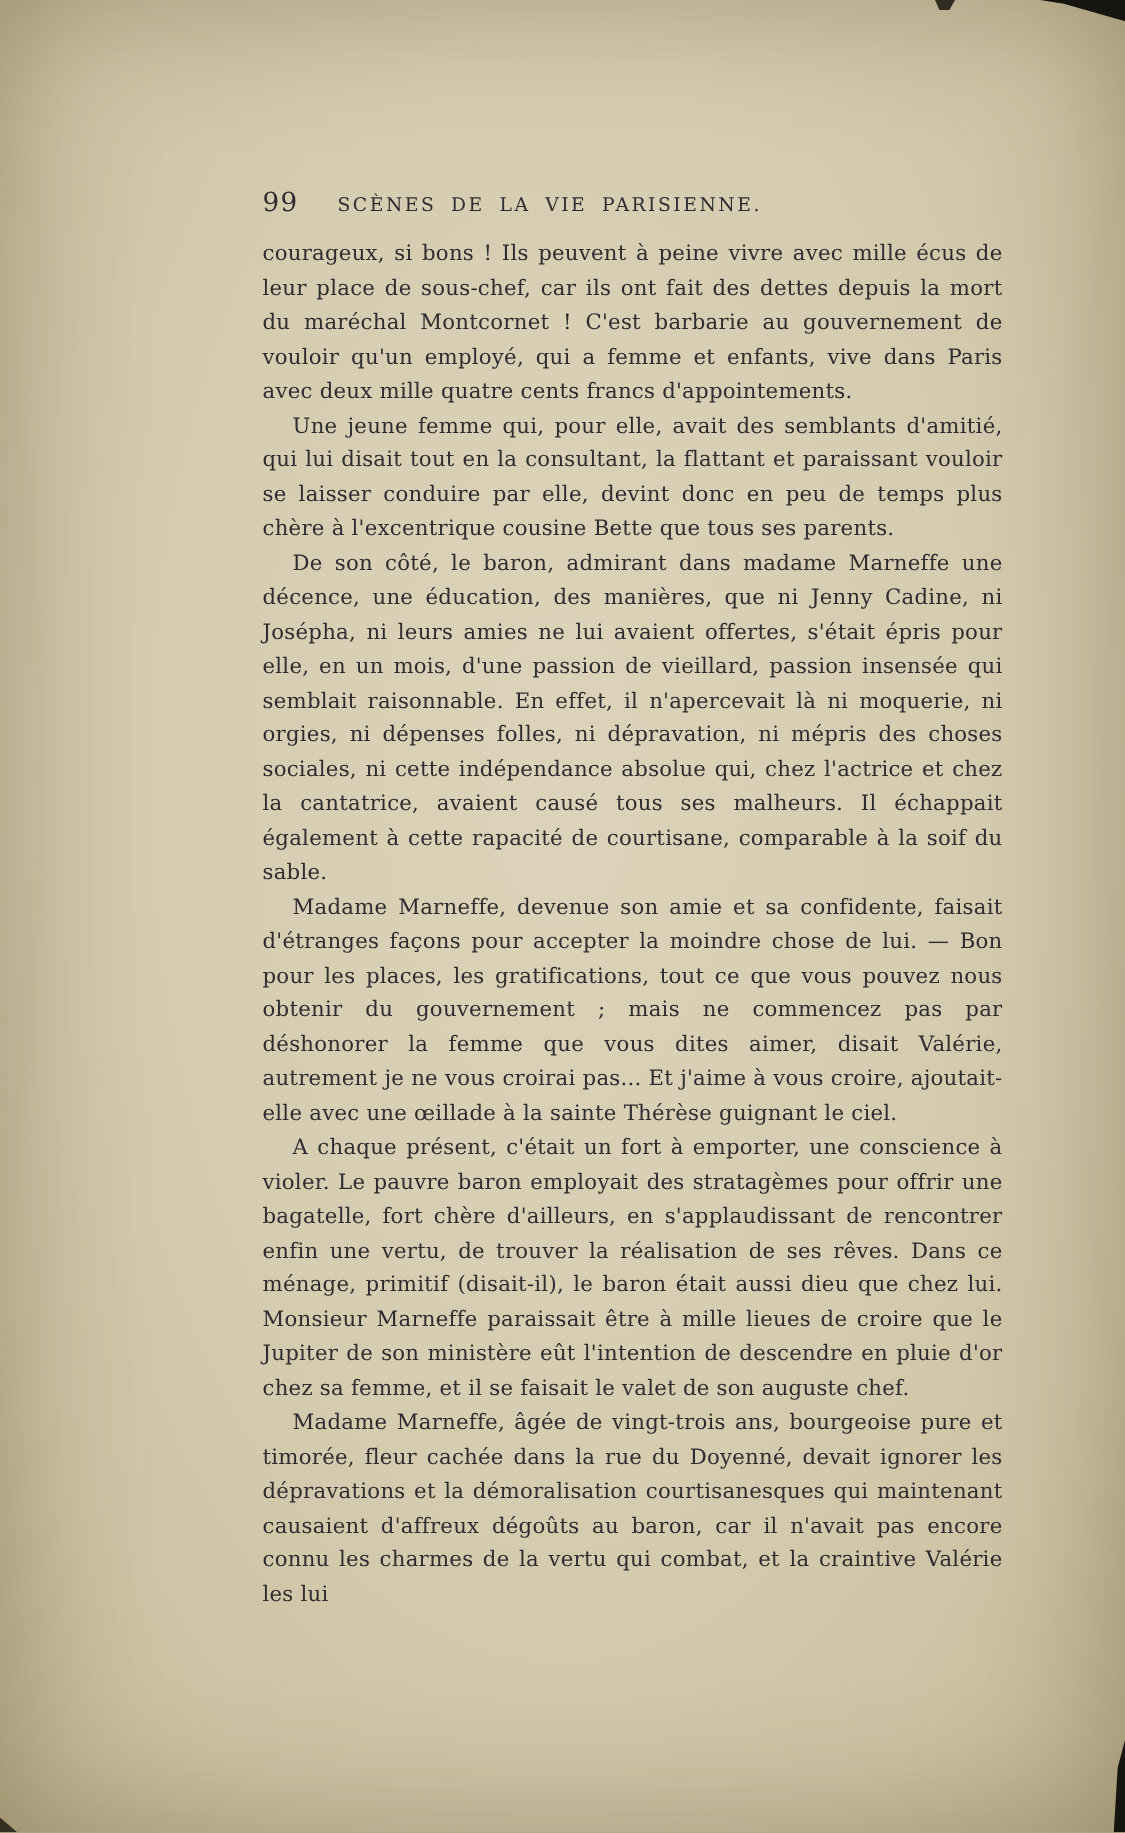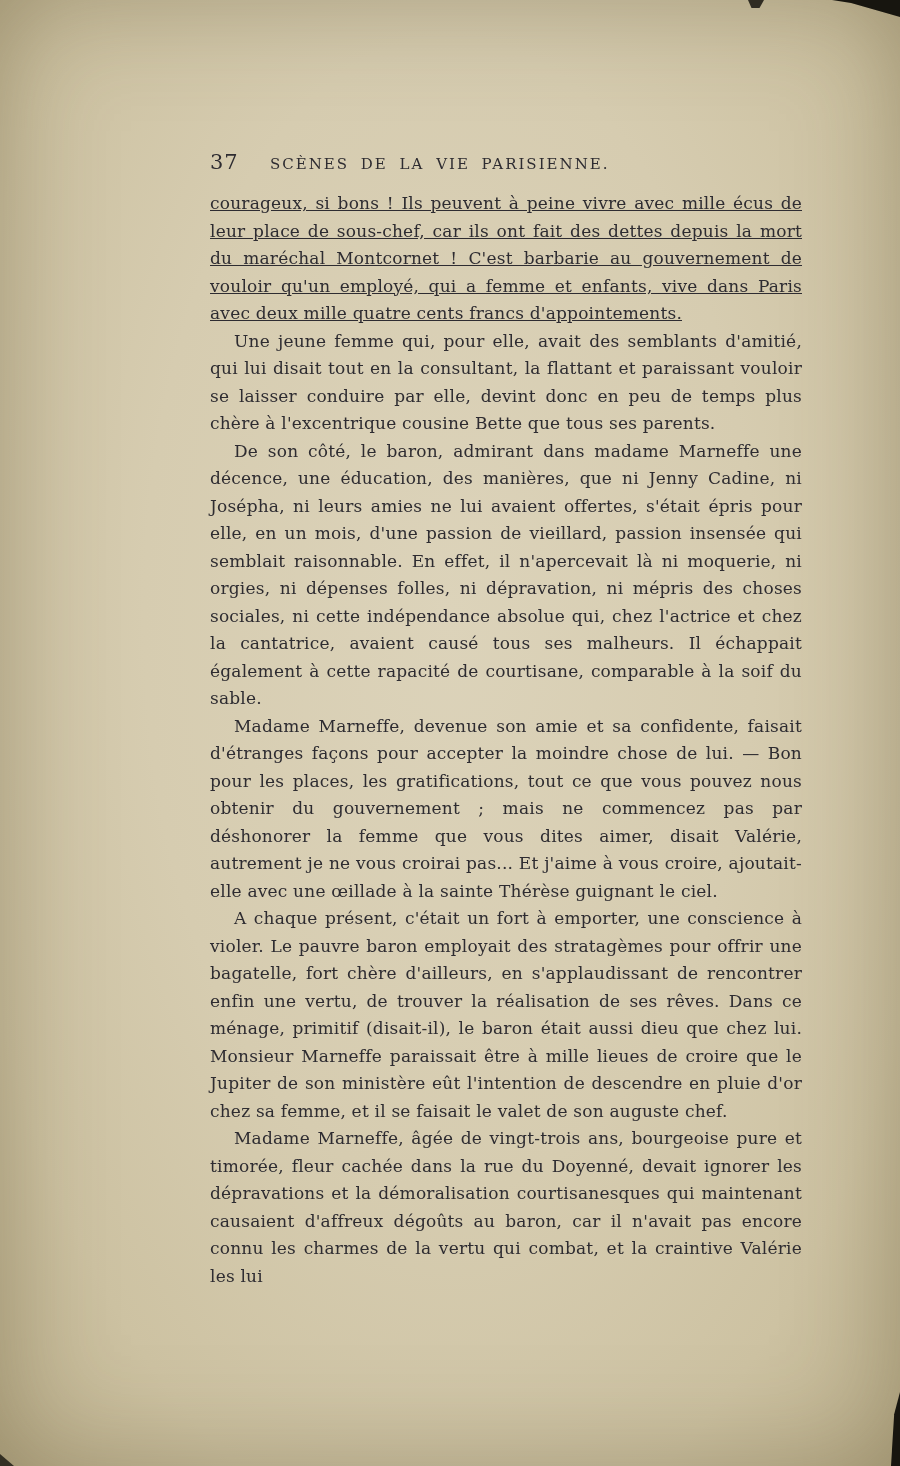--- a/index.html
+++ b/index.html
@@ -52,21 +52,20 @@
     line-height: 27.5px;
     text-align: justify;
     letter-spacing: 0.2px;
   }
   .text-block p {
     margin: 0;
     text-indent: 24px;
   }
   .text-block p.no-indent {
     text-indent: 0;
-    text-decoration: underline;
   }
   
   .artifact {
     position: absolute;
     background: #17150f;
   }
   .artifact-top-right {
     top: 0;
     right: 0;
     width: 68px;
@@ -101,21 +100,21 @@
 <body>
 
 <div class="scan-page">
 
   <div class="artifact artifact-top-right"></div>
   <div class="artifact artifact-top-edge"></div>
   <div class="artifact artifact-right-bottom"></div>
   <div class="artifact artifact-bottom-left"></div>
 
   <div class="header-row">
-    <span class="page-number">37</span>
+    <span class="page-number">99</span>
     <span class="running-head">SCÈNES DE LA VIE PARISIENNE.</span>
   </div>
 
   <div class="text-block">
     <p class="no-indent">courageux, si bons&nbsp;! Ils peuvent à peine vivre avec mille écus de leur place de sous-chef, car ils ont fait des dettes depuis la mort du maréchal Montcornet&nbsp;! C'est barbarie au gouvernement de vouloir qu'un employé, qui a femme et enfants, vive dans Paris avec deux mille quatre cents francs d'appointements.</p>
     <p>Une jeune femme qui, pour elle, avait des semblants d'amitié, qui lui disait tout en la consultant, la flattant et paraissant vouloir se laisser conduire par elle, devint donc en peu de temps plus chère à l'excentrique cousine Bette que tous ses parents.</p>
     <p>De son côté, le baron, admirant dans madame Marneffe une décence, une éducation, des manières, que ni Jenny Cadine, ni Josépha, ni leurs amies ne lui avaient offertes, s'était épris pour elle, en un mois, d'une passion de vieillard, passion insensée qui semblait raisonnable. En effet, il n'apercevait là ni moquerie, ni orgies, ni dépenses folles, ni dépravation, ni mépris des choses sociales, ni cette indépendance absolue qui, chez l'actrice et chez la cantatrice, avaient causé tous ses malheurs. Il échappait également à cette rapacité de courtisane, comparable à la soif du sable.</p>
     <p>Madame Marneffe, devenue son amie et sa confidente, faisait d'étranges façons pour accepter la moindre chose de lui. — Bon pour les places, les gratifications, tout ce que vous pouvez nous obtenir du gouvernement&nbsp;; mais ne commencez pas par déshonorer la femme que vous dites aimer, disait Valérie, autrement je ne vous croirai pas... Et j'aime à vous croire, ajoutait-elle avec une œillade à la sainte Thérèse guignant le ciel.</p>
     <p>A chaque présent, c'était un fort à emporter, une conscience à violer. Le pauvre baron employait des stratagèmes pour offrir une bagatelle, fort chère d'ailleurs, en s'applaudissant de rencontrer enfin une vertu, de trouver la réalisation de ses rêves. Dans ce ménage, primitif (disait-il), le baron était aussi dieu que chez lui. Monsieur Marneffe paraissait être à mille lieues de croire que le Jupiter de son ministère eût l'intention de descendre en pluie d'or chez sa femme, et il se faisait le valet de son auguste chef.</p>
     <p>Madame Marneffe, âgée de vingt-trois ans, bourgeoise pure et timorée, fleur cachée dans la rue du Doyenné, devait ignorer les dépravations et la démoralisation courtisanesques qui maintenant causaient d'affreux dégoûts au baron, car il n'avait pas encore connu les charmes de la vertu qui combat, et la craintive Valérie les lui</p>

